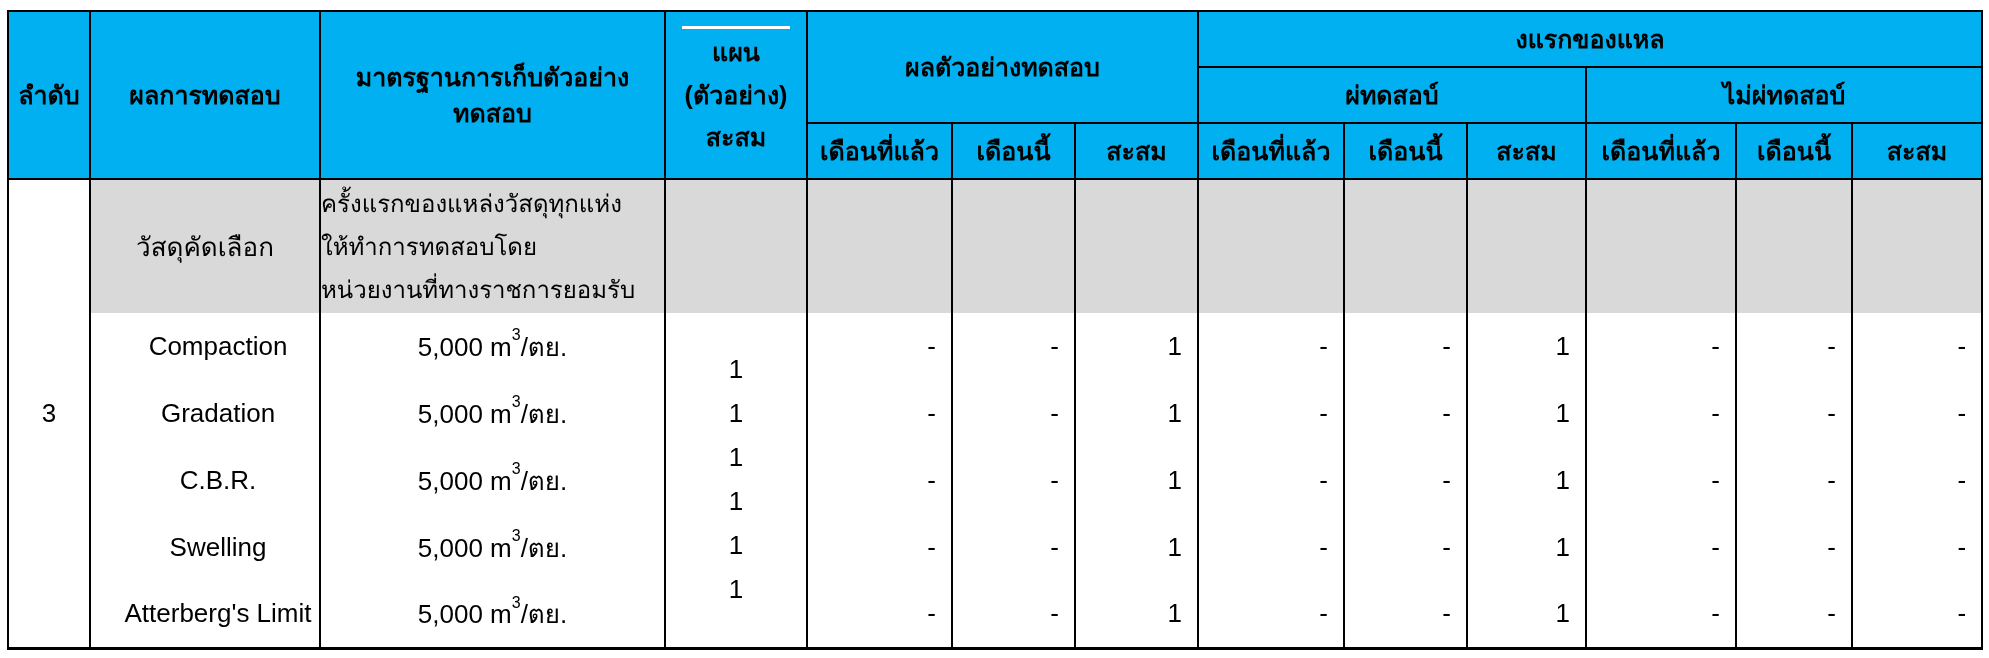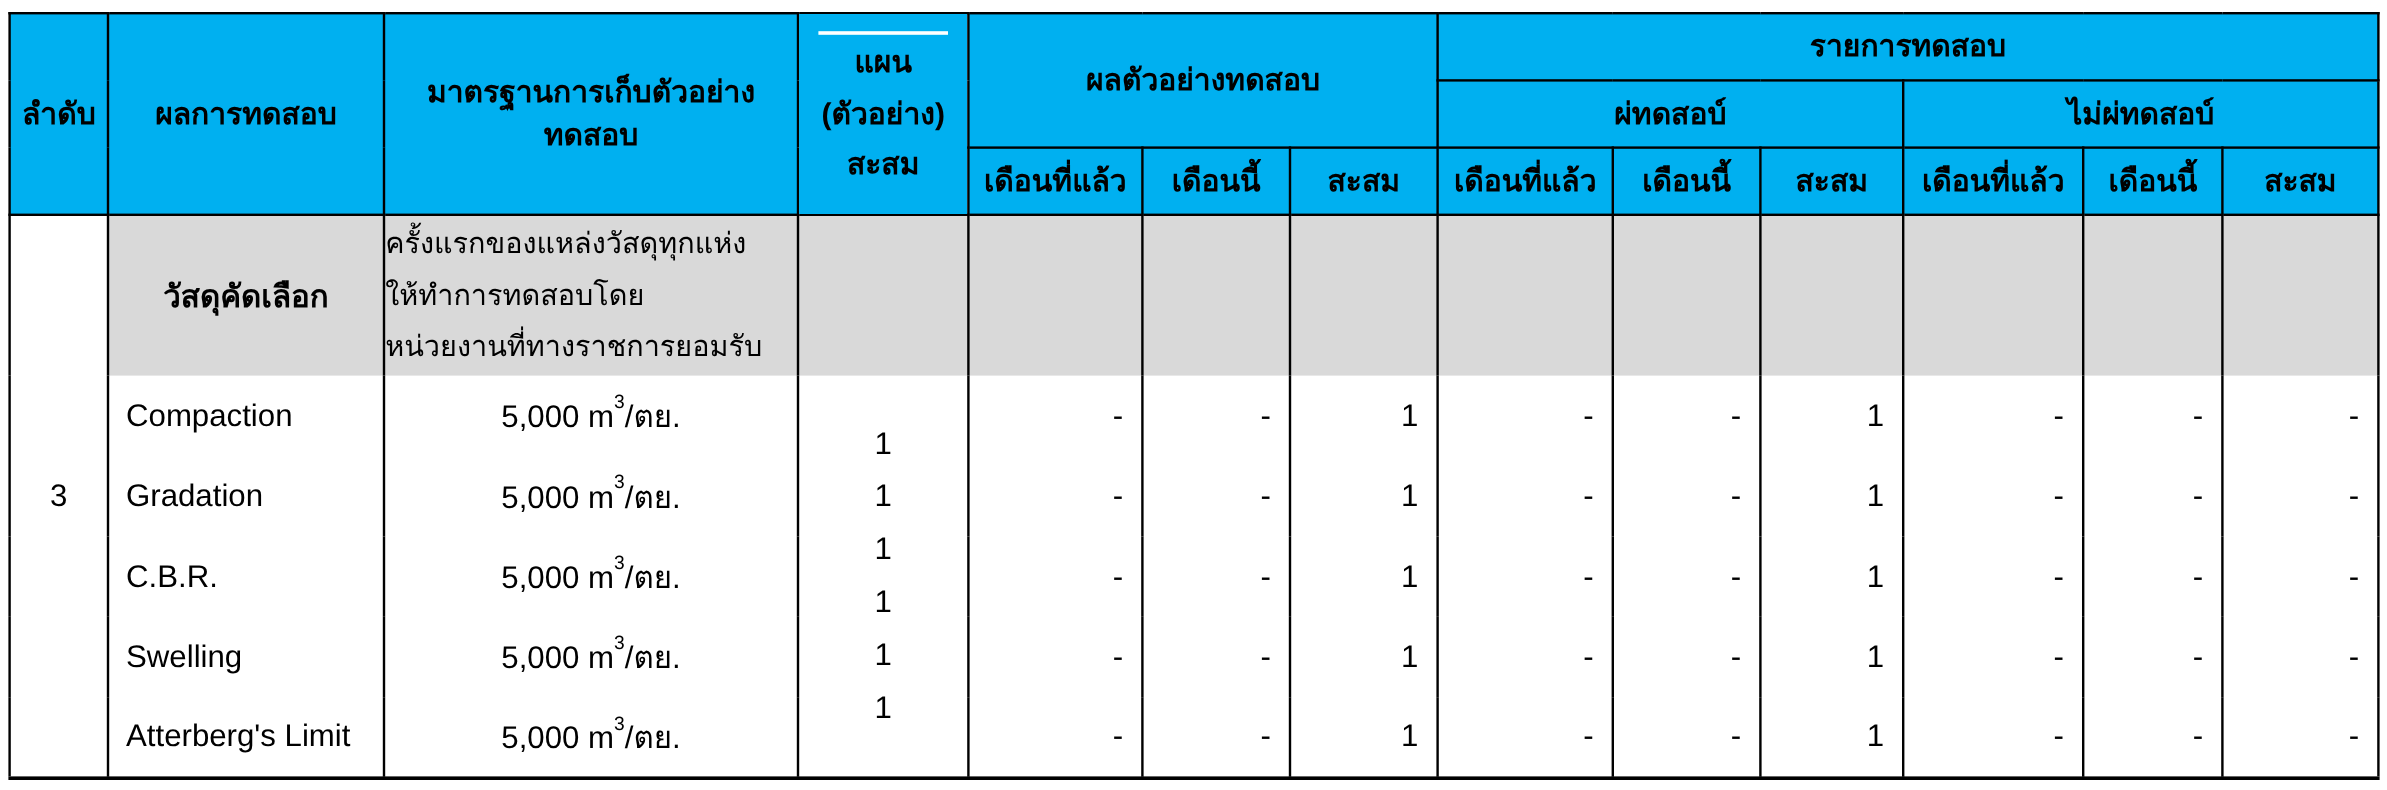--- a/index.html
+++ b/index.html
@@ -17,24 +17,24 @@
   th.plan .white-rule{position:absolute;top:14px;left:16px;width:108px;
      height:3px;background:#fff;}
   th.plan .pl{line-height:1.7;text-align:center;}
   
   td{border-left:2px solid #000;border-right:2px solid #000;
      padding:0;font-size:26px;vertical-align:middle;}
   tr.band{height:134px;}
   tr.data{height:67px;}
   td.band{background:#D9D9D9;}
   td.no-cell{background:#fff;text-align:center;font-size:26px;}
-  td.mat{font-weight:bold;text-align:center;}
+  td.mat{font-weight:normal;text-align:center;}
   td.note{text-align:left;font-size:24px;}
   td.note .nl{line-height:43px;}
-  td.name{text-align:left;padding-left:14px;}
+  td.name{text-align:center;padding-left:26px;}
   td.std{text-align:center;margin-top:47px;}
   td.std sup{font-size:16px;position:relative;top:-6px;}
   td.plan-cell{vertical-align:top;text-align:center;}
   td.plan-cell .p1{line-height:44px;font-size:26px;}
   td.plan-cell .plan-stack{padding-top:34px;}
   td.v{text-align:right;padding-right:15px;font-size:26px;}
   table{border:2px solid #000;border-bottom:3px solid #000;}
 </style>
 </head>
 <body>
@@ -62,21 +62,21 @@
     <th rowspan="3">ลำดับ</th>
     <th rowspan="3">ผลการทดสอบ</th>
     <th rowspan="3">มาตรฐานการเก็บตัวอย่างทดสอบ</th>
     <th rowspan="3" class="plan">
       <div class="white-rule"></div>
       <div class="pl">แผน</div>
       <div class="pl">(ตัวอย่าง)</div>
       <div class="pl">สะสม</div>
     </th>
     <th colspan="3" rowspan="2">ผลตัวอย่างทดสอบ</th>
-    <th colspan="6">รายการทดสอบ</th>
+    <th colspan="6">งแรกของแหล</th>
   </tr>
   <tr class="h2">
     <th colspan="3">ผ่ทดสอบ์</th>
     <th colspan="3">ไม่ผ่ทดสอบ์</th>
   </tr>
   <tr class="h3">
     <th>เดือนที่แล้ว</th>
     <th>เดือนนี้</th>
     <th>สะสม</th>
     <th>เดือนที่แล้ว</th>

